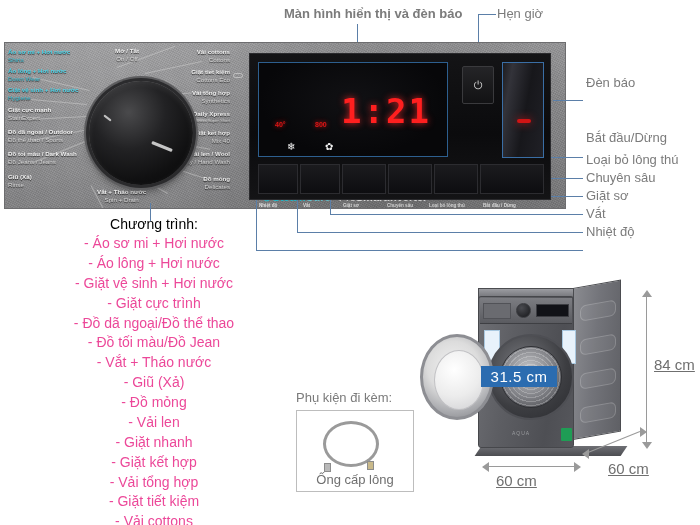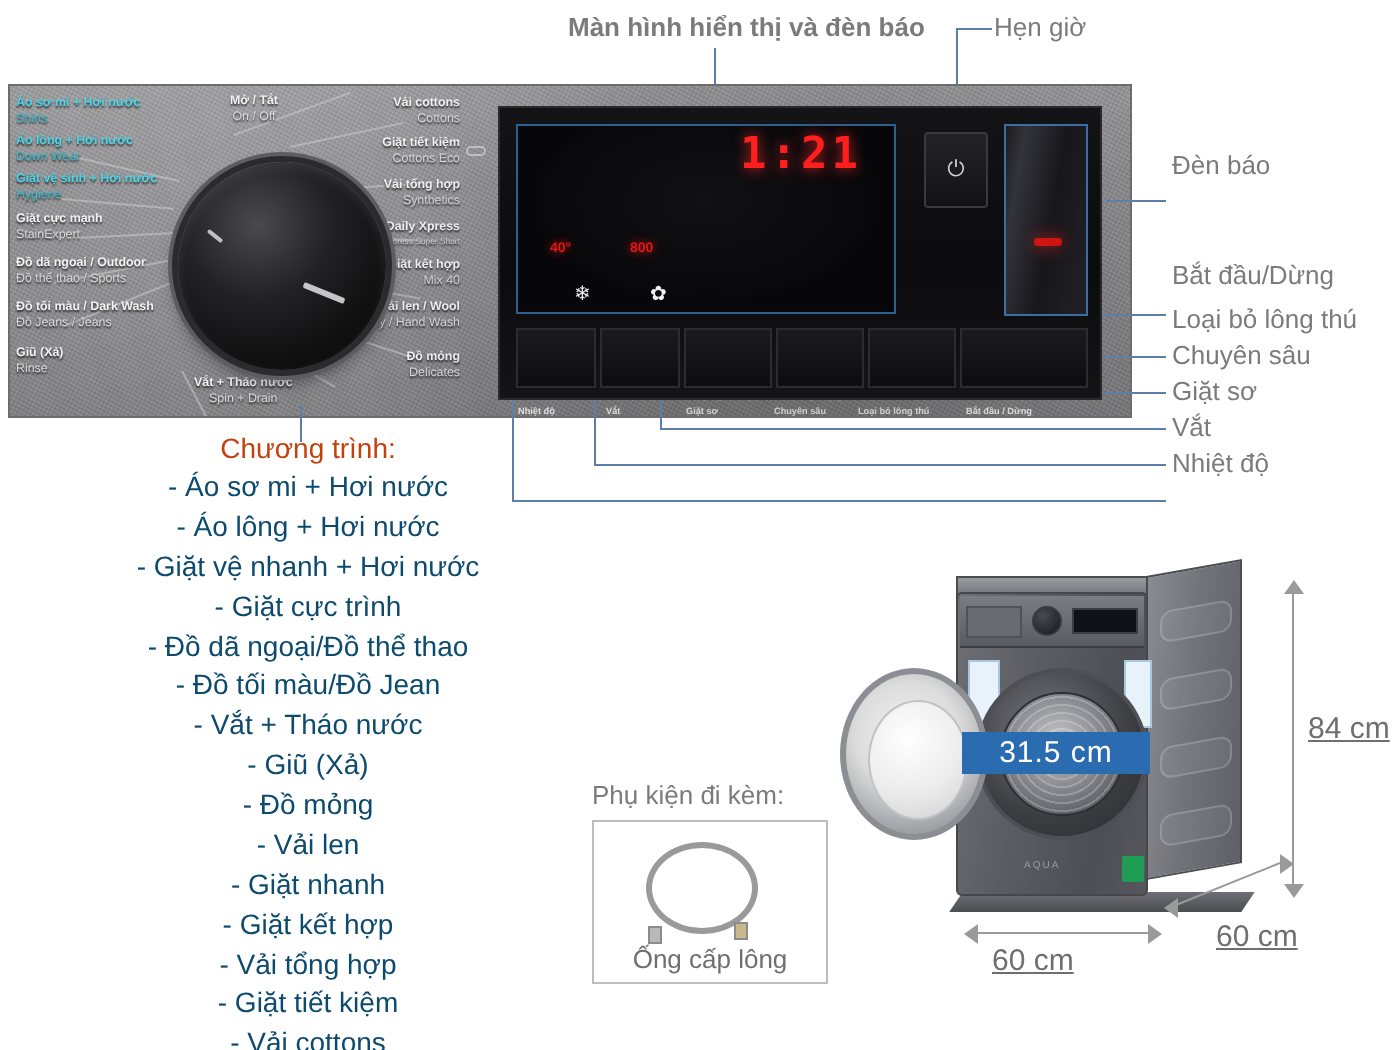--- a/index.html
+++ b/index.html
@@ -74,23 +74,23 @@
     background: linear-gradient(180deg,#141416 0%, #0b0b0d 55%, #141416 100%);
     border: 1px solid #2a2a2d;
     z-index: 2;
   }
   #lcd {
     position:absolute; left:8px; top:8px; width:190px; height:95px;
     background: radial-gradient(ellipse at 50% 40%, #111114 0%, #070709 70%);
     border: 1px solid #2d5f8f;
   }
   #lcd .seg {
-    position:absolute; right:16px; top:2px;
+    position:absolute; right:16px; top:28px;
     font-family: "DejaVu Sans Mono", monospace;
-    font-size: 22px; letter-spacing: 2px; font-weight: 700;
+    font-size: 34px; letter-spacing: 2px; font-weight: 700;
     color:#ff1f1f; text-shadow: 0 0 7px rgba(255,40,40,.85);
   }
   #lcd .tempnum { position:absolute; font-size:7px; color:#e01515; text-shadow:0 0 5px rgba(255,30,30,.8); font-weight:700;}
   #lcd .micon { position:absolute; color:#f0f0f0; font-size:10px; }
 
   #timerBtn {
     position:absolute; left:212px; top:12px; width:32px; height:38px;
     background: linear-gradient(180deg,#242427,#121214);
     border:1px solid #3a3a3d; border-radius:2px;
     display:flex; align-items:center; justify-content:center;
@@ -116,22 +116,22 @@
 
   #brand { position:absolute; left:258px; top:148px; font-size:11px; }
   #brand .sc { color:#23c4d6; font-weight:700; }
   #brand .sc .lite { color:#6ecfdb; font-weight:700;}
   #brand .psi { color:#f2f2f2; margin-left:8px; }
   #brand .psi b { font-weight:700; }
   #brand .flake { color:#23c4d6; font-size:9px; margin-right:2px; }
 
   
   #programs { position:absolute; left:18px; top:216px; width:272px; text-align:center; }
-  #programs .ttl { font-size:14px; color:#c2410c; margin-bottom:2px; }
-  #programs .li { font-size:14px; color:#0c4a6e; line-height:1.42; white-space:nowrap; }
+  #programs .ttl { font-size:14px; color:#000000; margin-bottom:2px; }
+  #programs .li { font-size:14px; color:#ec4899; line-height:1.42; white-space:nowrap; }
 
   
   #acc { position:absolute; left:296px; top:390px; }
   #acc .ttl { font-size:13px; color:#7b7b7b; margin-bottom:5px; }
   #accBox {
     position:relative; width:118px; height:82px;
     border:1px solid #bdbdbd; background:#fff;
   }
   #accBox .hose {
     position:absolute; left:26px; top:10px; width:56px; height:46px;
@@ -193,21 +193,21 @@
     border:1px solid #c2c2c5;
   }
   .stick { position:absolute; background:#e8f2fb; border:1px solid #a9c8e0; }
   #stk1 { left:68px; top:52px; width:16px; height:36px; }
   #stk2 { left:146px; top:52px; width:14px; height:34px; }
   #wBase { left:62px; top:168px; width:146px; height:10px; background:linear-gradient(180deg,#6e6f74,#4c4d51); transform:skewX(-34deg); }
   #wLogo { left:96px; top:152px; font-size:5px; color:#9a9b9f; letter-spacing:1px; }
   #wEcoTag { left:145px; top:150px; width:11px; height:13px; background:#1f9d55; border-radius:1px; }
 
   #drumDim {
-    position:absolute; left:65px; top:88px; width:94px;
+    position:absolute; left:65px; top:88px; width:76px;
     background:#2b6cb0; color:#fff; text-align:center;
     font-size:15px; padding:2px 0; letter-spacing:.5px;
   }
 
   .dimText { position:absolute; font-size:15px; color:#6f6f6f; white-space:nowrap;text-decoration:underline; }
   .dimLine { position:absolute; background:#9a9a9a; }
   .arrow { position:absolute; width:0; height:0; }
 
   
   .conn { position:absolute; background:#5b7fa8; }
@@ -390,21 +390,21 @@
 
   <div class="conn" style="left:256px; top:250px; width:327px; height:1px;"></div>
   <div class="conn" style="left:256px; top:155px; width:1px; height:95px;"></div>
 
   <div class="conn" style="left:150px; top:203px; width:1px; height:18px;"></div>
 
   <div id="programs">
     <div class="ttl">Chương trình:</div>
     <div class="li">- Áo sơ mi + Hơi nước</div>
     <div class="li">- Áo lông + Hơi nước</div>
-    <div class="li">- Giặt vệ nhanh + Hơi nước</div>
+    <div class="li">- Giặt vệ sinh + Hơi nước</div>
     <div class="li">- Giặt cực trình</div>
     <div class="li">- Đồ dã ngoại/Đồ thể thao</div>
     <div class="li">- Đồ tối màu/Đồ Jean</div>
     <div class="li">- Vắt + Tháo nước</div>
     <div class="li">- Giũ (Xả)</div>
     <div class="li">- Đồ mỏng</div>
     <div class="li">- Vải len</div>
     <div class="li">- Giặt nhanh</div>
     <div class="li">- Giặt kết hợp</div>
     <div class="li">- Vải tổng hợp</div>

